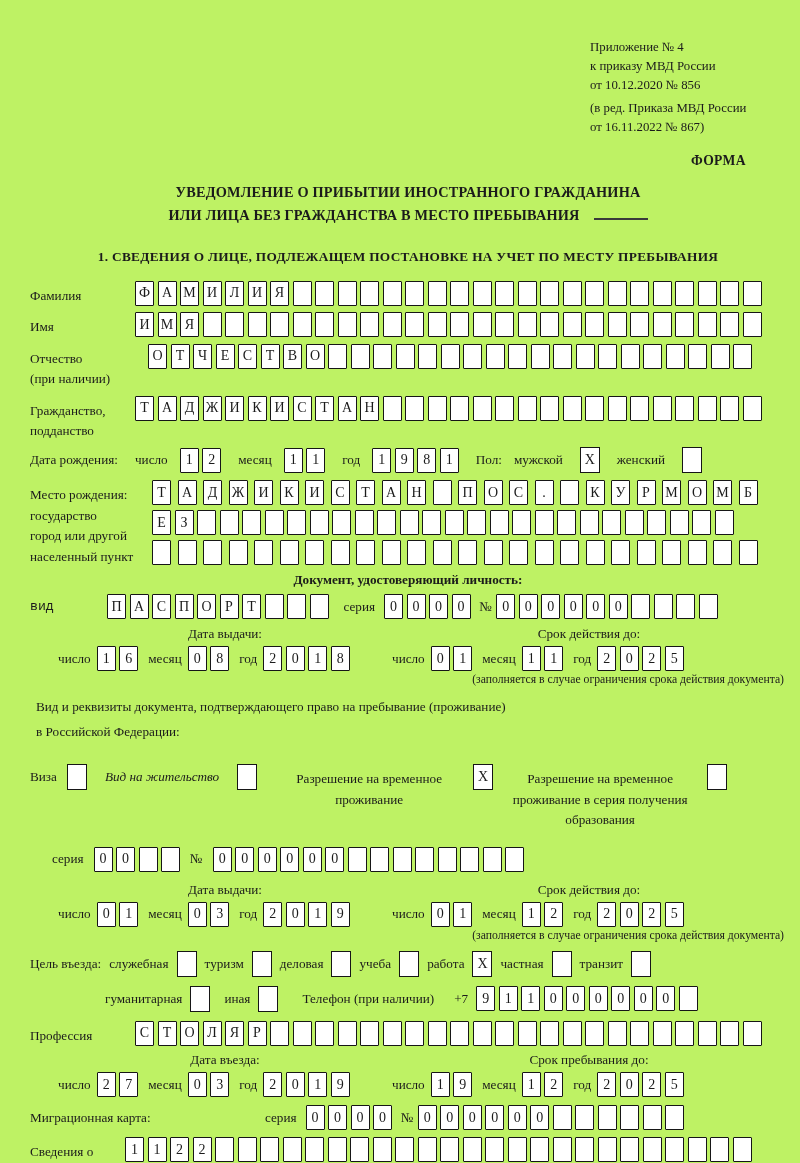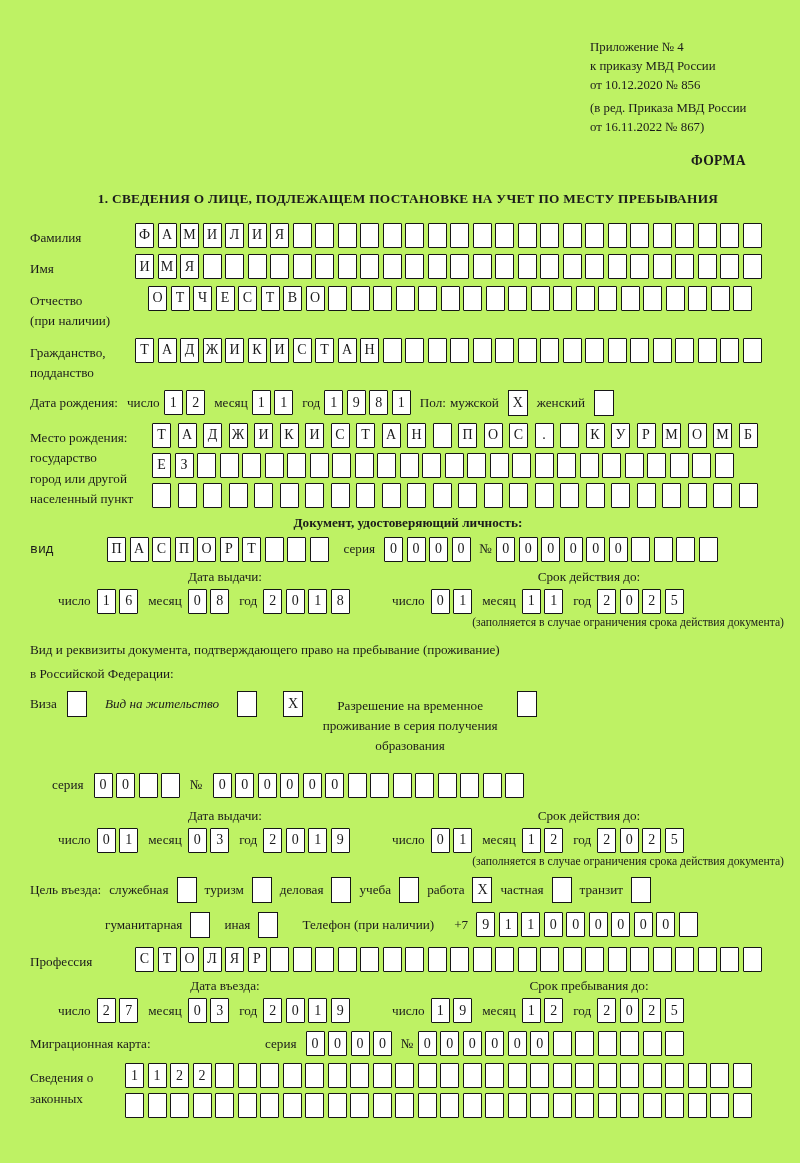--- a/index.html
+++ b/index.html
@@ -42,22 +42,22 @@
   .dates-row{display:flex;margin:2px 0 2px;}
   .dgroup{display:flex;flex-direction:column;}
   .dgroup.left{width:362px;padding-left:28px;box-sizing:border-box;}
   .dgroup.right{flex:1;}
   .dtitle{text-align:center;margin-bottom:4px;}
   .dcells{display:flex;align-items:center;}
   .dcells > span{margin-right:6px;}
   .dcells .cells{margin-right:10px;}
   .exp-note{text-align:right;font-size:11.7px;margin:2px 2px 9px 0;}
 
-  .intro{line-height:1.85;margin:2px 0 4px;}
-  .res-opts{display:flex;align-items:flex-start;margin:4px 0 16px;}
+  .intro{line-height:1.85;margin:2px 6px 4px;}
+  .res-opts{display:flex;align-items:flex-start;margin:20px 0 16px;}
   .res-opt{display:flex;align-items:flex-start;}
   .res-opt .olbl{padding-top:5px;}
   .res-opt .olbl.c{text-align:center;line-height:1.55;}
   .gap10{margin-right:10px;} .gap18{margin-right:18px;} .gap26{margin-right:26px;font-style:italic;}
 
   .serline{display:flex;align-items:center;padding-left:22px;margin-bottom:10px;}
   .serline > *{margin-right:10px;}
 
   .goal-row{display:flex;align-items:center;margin-bottom:9px;}
   .goal-row > *{margin-right:8px;}
@@ -72,20 +72,24 @@
   <div class="appendix">
     <div>Приложение № 4</div>
     <div>к приказу МВД России</div>
     <div>от 10.12.2020 № 856</div>
     <div class="rev">(в ред. Приказа МВД России</div>
     <div>от 16.11.2022 № 867)</div>
   </div>
 
   <div class="forma">ФОРМА</div>
 
+  <div class="title">
+    <div>УВЕДОМЛЕНИЕ О ПРИБЫТИИ ИНОСТРАННОГО ГРАЖДАНИНА</div>
+    <div><span>ИЛИ ЛИЦА БЕЗ ГРАЖДАНСТВА В МЕСТО ПРЕБЫВАНИЯ</span><span class="under"></span></div>
+  </div>
 
   <div class="section-title">1. СВЕДЕНИЯ О ЛИЦЕ, ПОДЛЕЖАЩЕМ ПОСТАНОВКЕ НА УЧЕТ ПО МЕСТУ ПРЕБЫВАНИЯ</div>
 
   <div class="frow">
     <div class="lbl w105">Фамилия</div>
     <div class="cells">
         <span class="cell">Ф</span>
         <span class="cell">А</span>
         <span class="cell">М</span>
         <span class="cell">И</span>
@@ -216,21 +220,21 @@
         <span class="cell"></span>
         <span class="cell"></span>
         <span class="cell"></span>
         <span class="cell"></span>
         <span class="cell"></span>
         <span class="cell"></span>
         <span class="cell"></span>
       </div>
   </div>
 
-  <div class="inline-row" style="">
+  <div class="inline-row" style="gap:8px;">
     <span>Дата рождения:</span>
     <span class="tight">число</span>
     <span class="cells">
         <span class="cell">1</span>
         <span class="cell">2</span>
       </span>
     <span class="tight">месяц</span>
     <span class="cells">
         <span class="cell">1</span>
         <span class="cell">1</span>
@@ -434,20 +438,21 @@
   <div class="res-opts">
     <div class="res-opt gap18">
       <span class="olbl gap10">Виза</span>
       <span class="checkbox"></span>
     </div>
     <div class="res-opt gap26">
       <span class="olbl gap18">Вид на жительство</span>
       <span class="checkbox"></span>
     </div>
     <div class="res-opt gap18">
+      <span class="olbl c gap18" style="width:172px;">Разрешение на временное проживание</span>
       <span class="checkbox">X</span>
     </div>
     <div class="res-opt">
       <span class="olbl c gap18" style="width:178px;">Разрешение на временное проживание в серия получения образования</span>
       <span class="checkbox"></span>
     </div>
   </div>
 
   <div class="serline">
     <span>серия</span>

